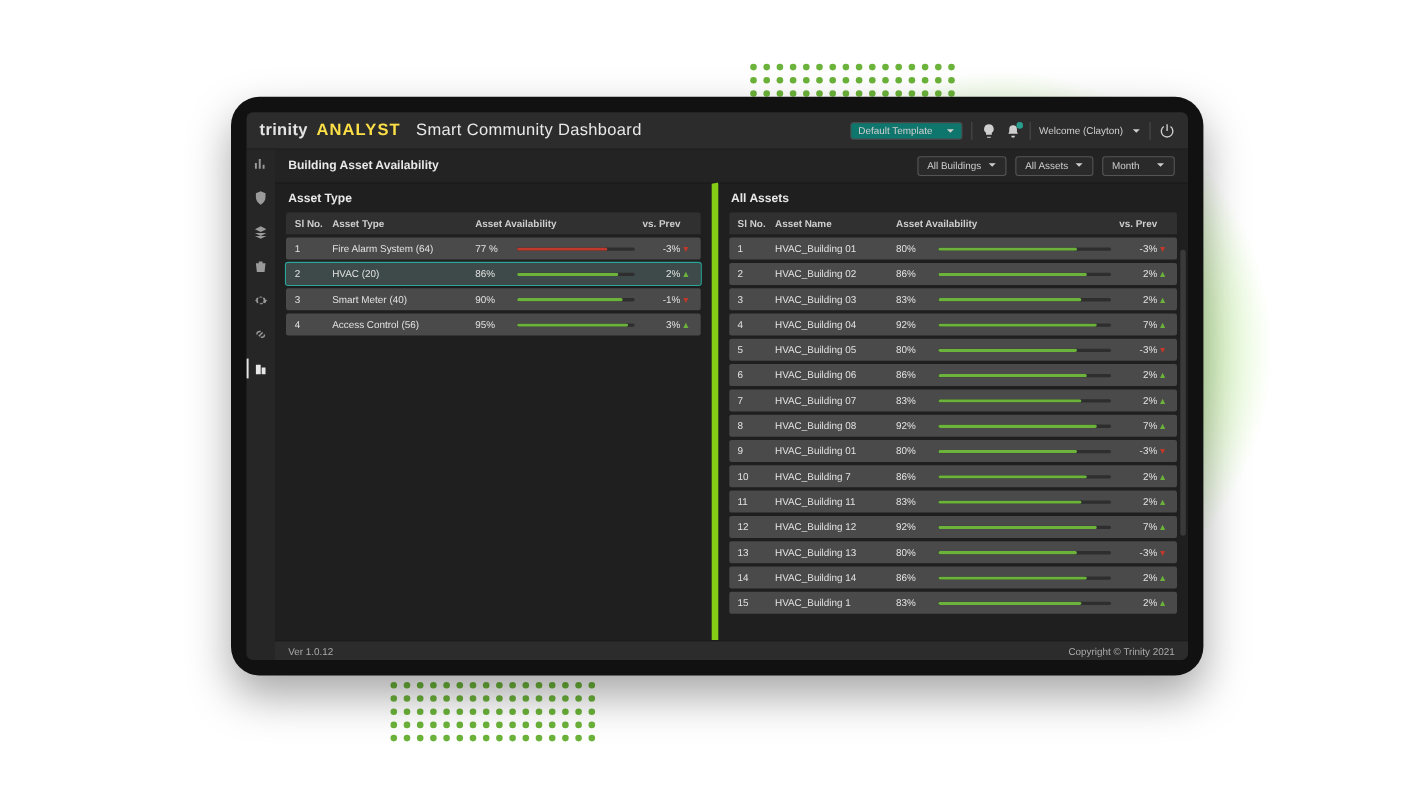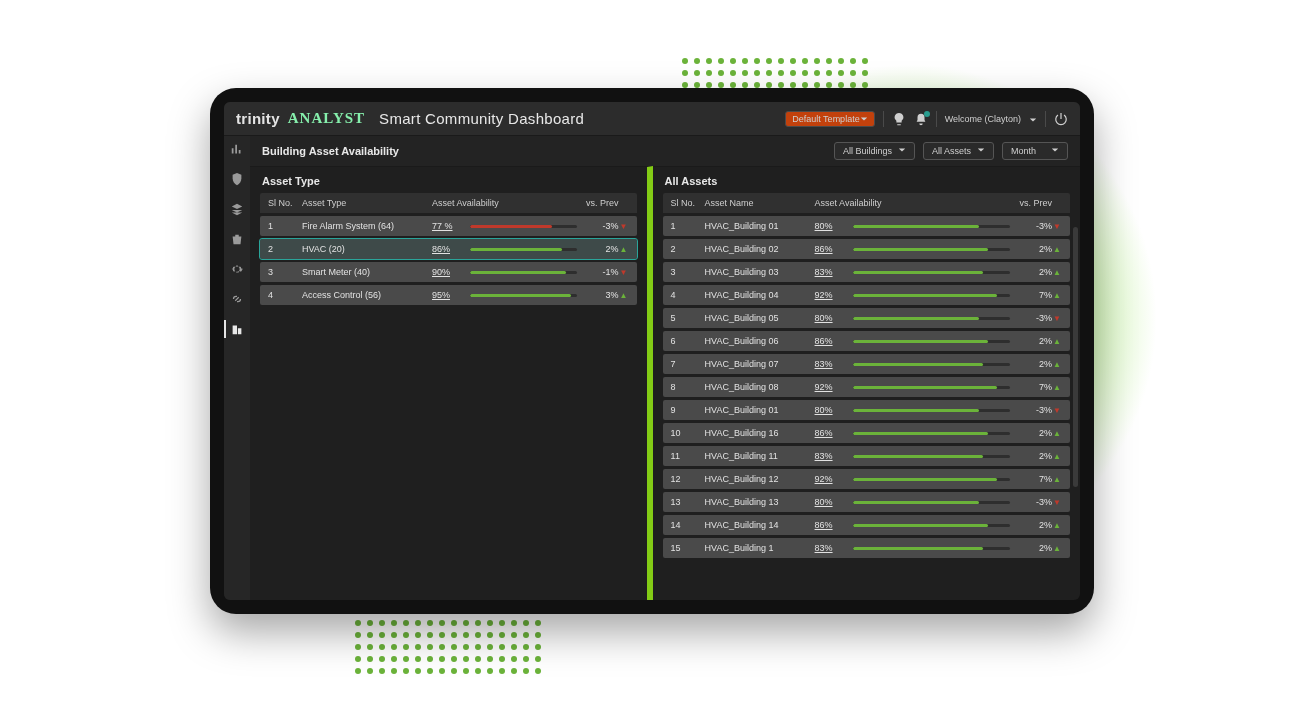--- a/index.html
+++ b/index.html
@@ -57,26 +57,26 @@
   .topbar {
     height: 34px;
     background: #2c2c2c;
     display: flex;
     align-items: center;
     padding: 0 12px;
     gap: 8px;
     border-bottom: 1px solid #1a1a1a;
   }
   .brand-prefix { color:#e4e4e4; font-weight:600; font-size:15px; letter-spacing:.3px; }
-  .brand-suffix { color:#86efac; font-weight:800; font-size:15px; letter-spacing:1px; margin-right:6px;font-family:Liberation Serif, serif; }
+  .brand-suffix { color:#fde047; font-weight:800; font-size:15px; letter-spacing:1px; margin-right:6px; }
   .brand-title  { color:#e8e8e8; font-weight:500; font-size:15px; letter-spacing:.3px; }
   .topbar-spacer { flex: 1; }
   .top-chip {
-    display:flex; align-items:center; gap:0;
-    background:#c2410c; border:1px solid #4a4a4a;
+    display:flex; align-items:center; gap:12px;
+    background:#0f766e; border:1px solid #4a4a4a;
     border-radius:3px; padding:2px 6px; font-size:9px; color:#cfcfcf;
     cursor:pointer;
   }
   .vlsep { width:1px; height:16px; background:#4a4a4a; }
   .top-ico { width:14px; height:14px; display:flex; align-items:center; justify-content:center; cursor:pointer; fill:#cfcfcf; position:relative; }
   .bell-dot { position:absolute; top:-1px; right:-2px; width:6px; height:6px; background:#2a9d8f; border-radius:50%; }
 
   .body { flex:1; display:flex; min-height:0; }
   .sidebar {
     width:26px; background:#262626;
@@ -120,30 +120,30 @@
   }
   .table-wrap { flex:1; overflow:hidden; padding:0 10px 10px 10px; }
   .thead, .trow {
     display:grid;
     align-items:center;
     font-size:9px;
   }
   .left .thead, .left .trow { grid-template-columns: 34px 130px 1fr 42px 10px; }
   .right .thead, .right .trow { grid-template-columns: 34px 110px 1fr 42px 10px; }
   .thead {
-    background:#303030; color:#cfcfcf; font-weight:400;
+    background:#303030; color:#cfcfcf; font-weight:700;
     padding:5px 8px; border-radius:2px 2px 0 0;
   }
   .tbody { display:flex; flex-direction:column; gap:3px; margin-top:3px; }
   .trow {
     background:#4a4a4a; color:#e2e2e2;
     padding:5px 8px; border-radius:2px;
   }
   .trow.selected { outline:1px solid #2aa59a; background:#3e4a49; }
-  .avail-cell { display:flex; align-items:center; gap:8px;text-decoration:underline; }
+  .avail-cell { display:flex; align-items:center; gap:8px; }
   .avail-val { width:30px; text-align:left; }
   .bar { flex:1; height:3px; background:#2e2e2e; border-radius:2px; position:relative; overflow:hidden; }
   .bar .fill { position:absolute; inset:0 auto 0 0; border-radius:2px; }
   .fill.green { background:#6bb33a; }
   .fill.red   { background:#c0392b; }
   .prev { text-align:right; }
   .arrow-cell { text-align:center; font-size:8px; }
   .arrow-up   { color:#6bb33a; }
   .arrow-down { color:#c0392b; }
   .scroll-marker { position:absolute; right:2px; top:60px; width:5px; height:260px; background:#3a3a3a; border-radius:3px; }
@@ -597,21 +597,21 @@
                       <span class="avail-val">80%</span>
                       <span class="bar">
                         <span class="fill green" style="width: 80%;"></span>
                       </span>
                     </span>
                     <span class="prev">-3%</span>
                     <span class="arrow-cell arrow-down">▼</span>
                   </div>
                   <div class="trow">
                     <span>10</span>
-                    <span>HVAC_Building 16</span>
+                    <span>HVAC_Building 7</span>
                     <span class="avail-cell">
                       <span class="avail-val">86%</span>
                       <span class="bar">
                         <span class="fill green" style="width: 86%;"></span>
                       </span>
                     </span>
                     <span class="prev">2%</span>
                     <span class="arrow-cell arrow-up">▲</span>
                   </div>
                   <div class="trow">
@@ -673,17 +673,21 @@
                     </span>
                     <span class="prev">2%</span>
                     <span class="arrow-cell arrow-up">▲</span>
                   </div>
                 </div>
             </div>
             <div class="scroll-marker"></div>
           </div>
         </div>
 
+        <div class="footer">
+          <span>Ver 1.0.12</span>
+          <span>Copyright © Trinity 2021</span>
+        </div>
       </div>
     </div>
 
   </div>
 </div>
 
 </body></html>

